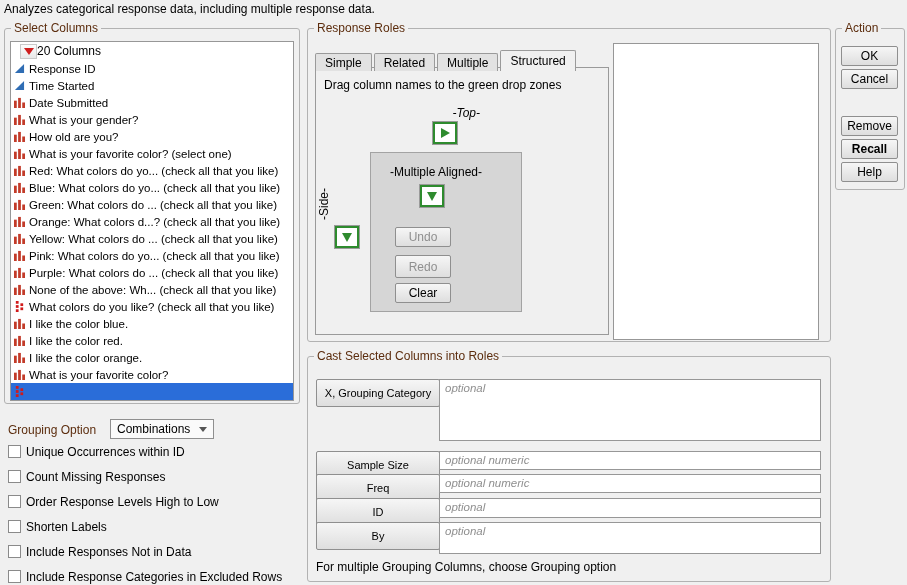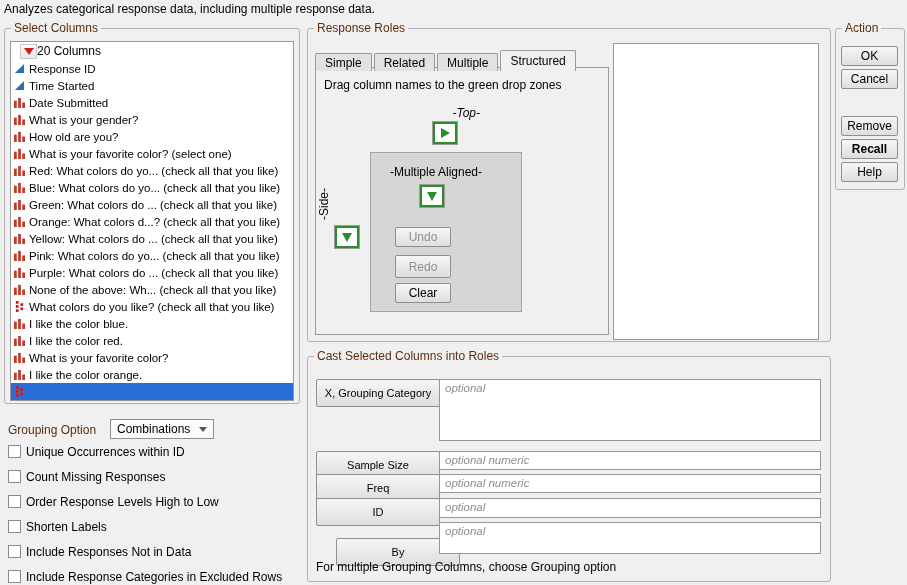--- a/index.html
+++ b/index.html
@@ -204,29 +204,29 @@
               <rect x="9" y="6" width="3" height="6" fill="#c23b29"></rect>
             </svg>
             <span class="col-label">I like the color red.</span>
           </div>
           <div class="col-row">
             <svg width="11" height="11" viewBox="0 0 12 12">
               <rect x="0" y="4" width="3" height="8" fill="#c23b29"></rect>
               <rect x="4.5" y="1" width="3" height="11" fill="#c23b29"></rect>
               <rect x="9" y="6" width="3" height="6" fill="#c23b29"></rect>
             </svg>
+            <span class="col-label">I like the color orange.</span>
+          </div>
+          <div class="col-row">
+            <svg width="11" height="11" viewBox="0 0 12 12">
+              <rect x="0" y="4" width="3" height="8" fill="#c23b29"></rect>
+              <rect x="4.5" y="1" width="3" height="11" fill="#c23b29"></rect>
+              <rect x="9" y="6" width="3" height="6" fill="#c23b29"></rect>
+            </svg>
             <span class="col-label">What is your favorite color?</span>
-          </div>
-          <div class="col-row">
-            <svg width="11" height="11" viewBox="0 0 12 12">
-              <rect x="0" y="4" width="3" height="8" fill="#c23b29"></rect>
-              <rect x="4.5" y="1" width="3" height="11" fill="#c23b29"></rect>
-              <rect x="9" y="6" width="3" height="6" fill="#c23b29"></rect>
-            </svg>
-            <span class="col-label">I like the color orange.</span>
           </div>
           <div class="col-row selected">
             <svg width="11" height="11" viewBox="0 0 12 12">
               <rect x="2" y="0" width="3" height="3" fill="#d11a1a"></rect>
               <rect x="2" y="4.5" width="3" height="3" fill="#d11a1a"></rect>
               <rect x="2" y="9" width="3" height="3" fill="#d11a1a"></rect>
               <rect x="7" y="2.5" width="3" height="3" fill="#d11a1a"></rect>
               <rect x="7" y="7" width="3" height="3" fill="#d11a1a"></rect>
             </svg>
           </div>
@@ -314,21 +314,21 @@
 
     <div class="btn role-btn" style="top:94px;">Sample Size</div>
     <div class="cast-box" style="top:94px;height:19px;">optional numeric</div>
 
     <div class="btn role-btn" style="top:117px;">Freq</div>
     <div class="cast-box" style="top:117px;height:19px;">optional numeric</div>
 
     <div class="btn role-btn" style="top:141px;">ID</div>
     <div class="cast-box" style="top:141px;height:20px;">optional</div>
 
-    <div class="btn role-btn" style="top:181px;margin-left:20px;">By</div>
+    <div class="btn role-btn" style="top:165px;">By</div>
     <div class="cast-box" style="top:165px;height:32px;">optional</div>
 
     <div style="position:absolute;left:8px;top:203px;">For multiple Grouping Columns, choose Grouping option</div>
   </div>
 
   <div class="groupbox" style="left:835px;top:28px;width:68px;height:160px;">
     <span class="legend">Action</span>
     <div class="btn action-btn" style="top:17px;">OK</div>
     <div class="btn action-btn" style="top:40px;">Cancel</div>
     <div class="btn action-btn" style="top:87px;">Remove</div>

